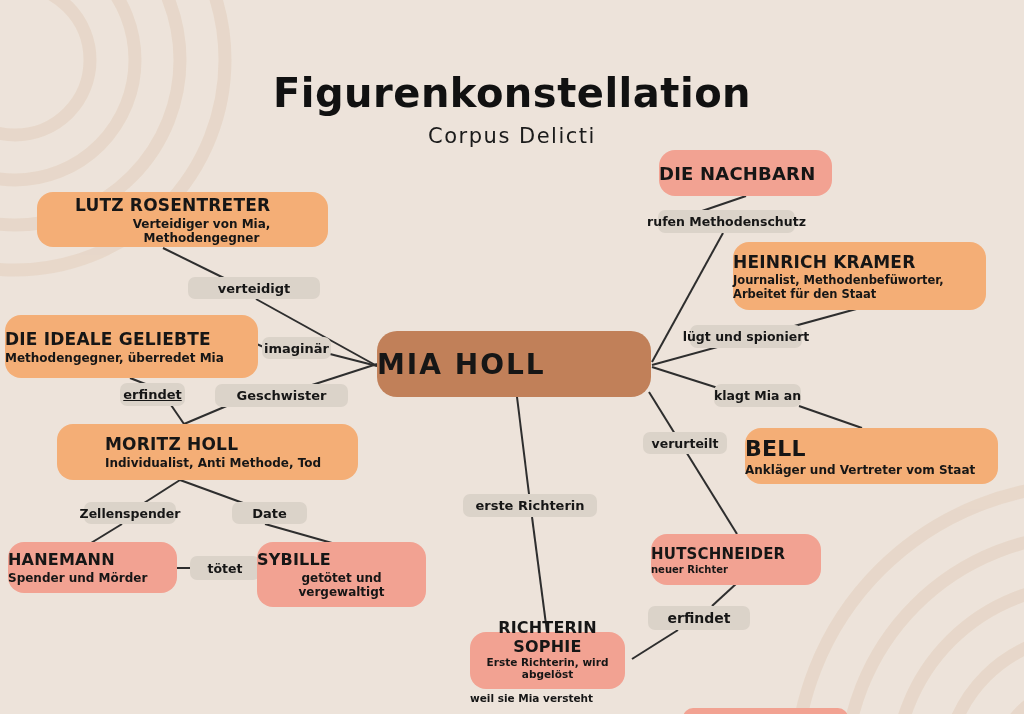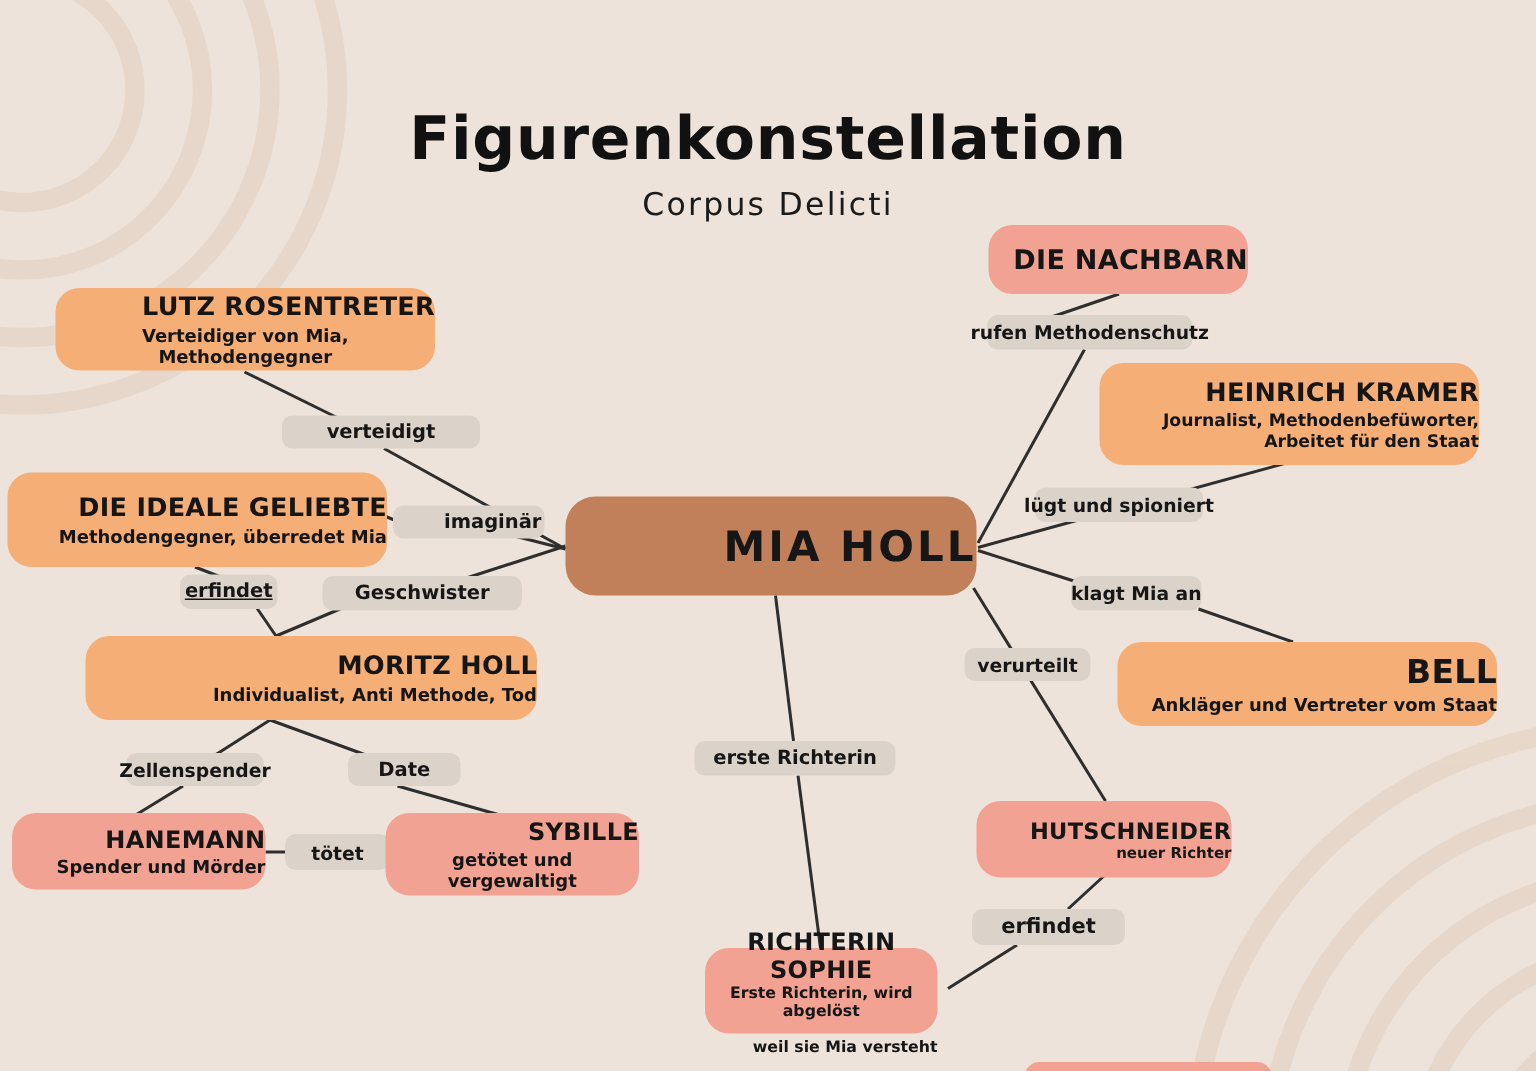--- a/index.html
+++ b/index.html
@@ -11,54 +11,54 @@
   }
   .deco { position:absolute; z-index:0; }
   #lines { position:absolute; left:0; top:0; z-index:1; }
   .edge-label {
     position:absolute; z-index:2; background:#DBD3C9; border-radius:7px;
     display:flex; align-items:center; justify-content:center;
     font-size:13px; font-weight:bold; white-space:nowrap;
   }
   .node {
     position:absolute; z-index:3; border-radius:16px;
-    display:flex; flex-direction:column; align-items:flex-end; justify-content:center;
+    display:flex; flex-direction:column; align-items:flex-start; justify-content:center;
     text-align:center;
   }
   .orange { background:#F4AE76; }
   .salmon { background:#F2A292; }
   .brown  { background:#C18059; }
   .node-name { font-weight:bold; font-size:17px; letter-spacing:0.2px; }
   .node-desc { font-weight:bold; font-size:12px; margin-top:2px; }
 
   
-  #node-lutz        { left:37px;  top:192px; width:253px; height:55px; }
+  #node-lutz        { left:37px;  top:192px; width:253px; height:55px;padding-left:38px; }
   #node-geliebte    { left:5px;   top:315px; width:253px; height:63px; }
   #node-moritz      { left:57px;  top:424px; width:253px; height:56px;padding-left:48px; }
   #node-hanemann    { left:8px;   top:542px; width:169px; height:51px; }
-  #node-sybille     { left:257px; top:542px; width:169px; height:55px; }
+  #node-sybille     { left:257px; top:542px; width:169px; height:65px; }
   #node-mia         { left:377px; top:331px; width:274px; height:66px; border-radius:20px; }
   #node-mia .node-name { font-size:28px; letter-spacing:2px; }
   #node-nachbarn    { left:659px; top:150px; width:173px; height:46px; }
   #node-nachbarn .node-name { font-size:18px; }
   #node-kramer      { left:733px; top:242px; width:253px; height:68px; }
   #node-kramer .node-desc { margin-top:1px; font-size:11.5px; }
   #node-bell        { left:745px; top:428px; width:253px; height:56px; }
   #node-bell .node-name { font-size:22px; }
   #node-hanemann .node-name, #node-sybille .node-name { font-size:16px; }
   #node-hutschneider{ left:651px; top:534px; width:170px; height:51px; }
   #node-hutschneider .node-name { font-size:15px; }
   #node-hutschneider .node-desc { font-size:10px; margin-top:1px; }
   #node-sophie      { left:470px; top:632px; width:155px; height:57px; }
   #node-sophie .node-name { font-size:16px; }
   #node-sophie .node-desc { font-size:10.5px; margin-top:0; }
 
   
   #lbl-verteidigt   { left:188px; top:277px; width:132px; height:22px; }
-  #lbl-imaginaer    { left:262px; top:337px; width:69px;  height:22px;padding-left:32px; }
+  #lbl-imaginaer    { left:262px; top:337px; width:69px;  height:22px; }
   #lbl-erfindet     { left:120px; top:383px; width:65px;  height:23px;text-decoration:underline; }
   #lbl-geschwister  { left:215px; top:384px; width:133px; height:23px; }
   #lbl-zellenspender{ left:84px;  top:502px; width:92px;  height:22px; font-size:12.5px; }
   #lbl-date         { left:232px; top:502px; width:75px;  height:22px; }
   #lbl-toetet       { left:190px; top:556px; width:70px;  height:24px; font-size:12.5px; }
   #lbl-rufen        { left:658px; top:210px; width:137px; height:23px; font-size:12.5px; }
   #lbl-luegt        { left:690px; top:325px; width:112px; height:23px; font-size:12.5px; }
   #lbl-klagt        { left:714px; top:384px; width:87px;  height:23px; font-size:12.5px; }
   #lbl-verurteilt   { left:643px; top:432px; width:84px;  height:22px; font-size:12.5px; }
   #lbl-erste        { left:463px; top:494px; width:134px; height:23px; }

